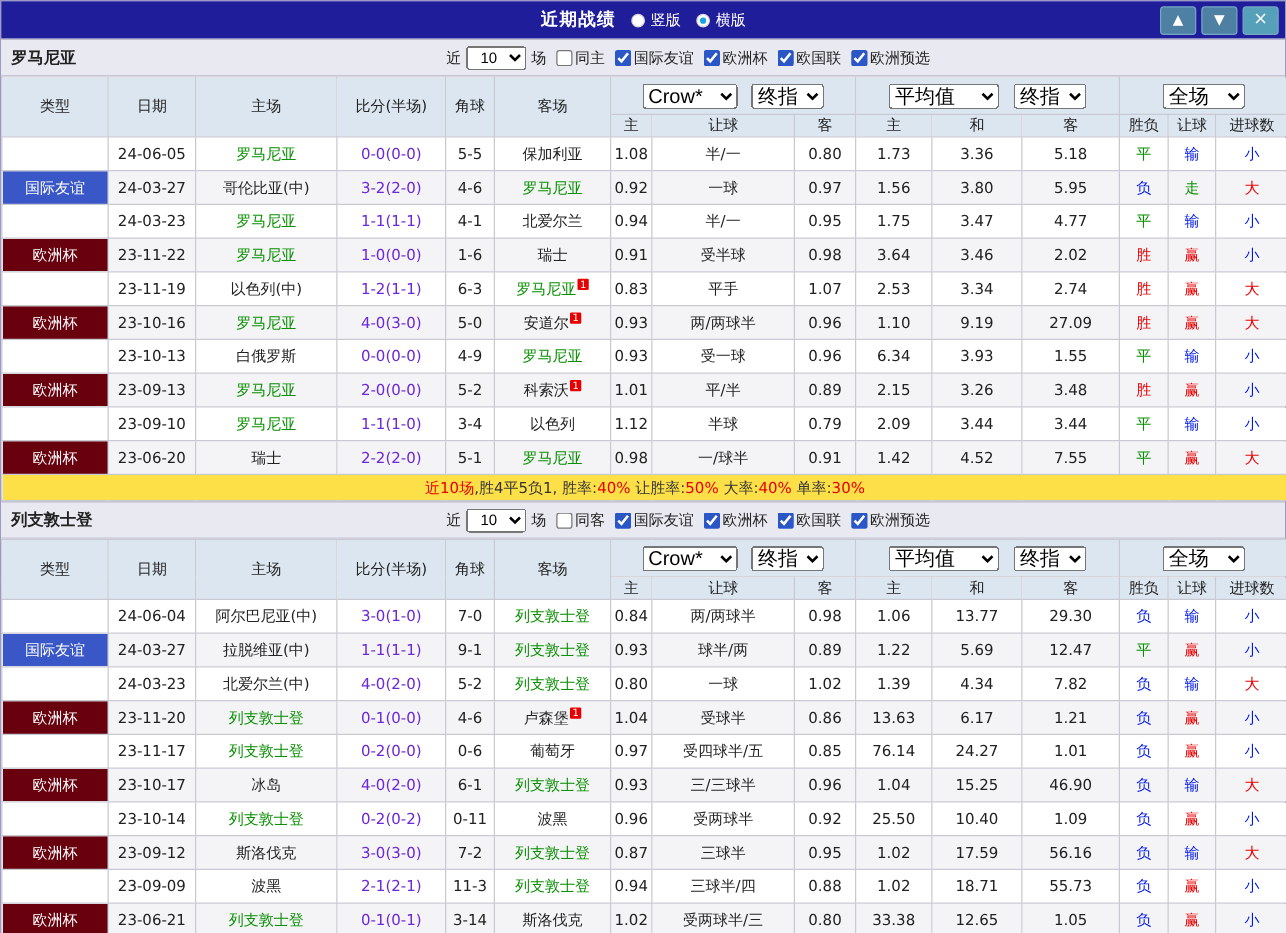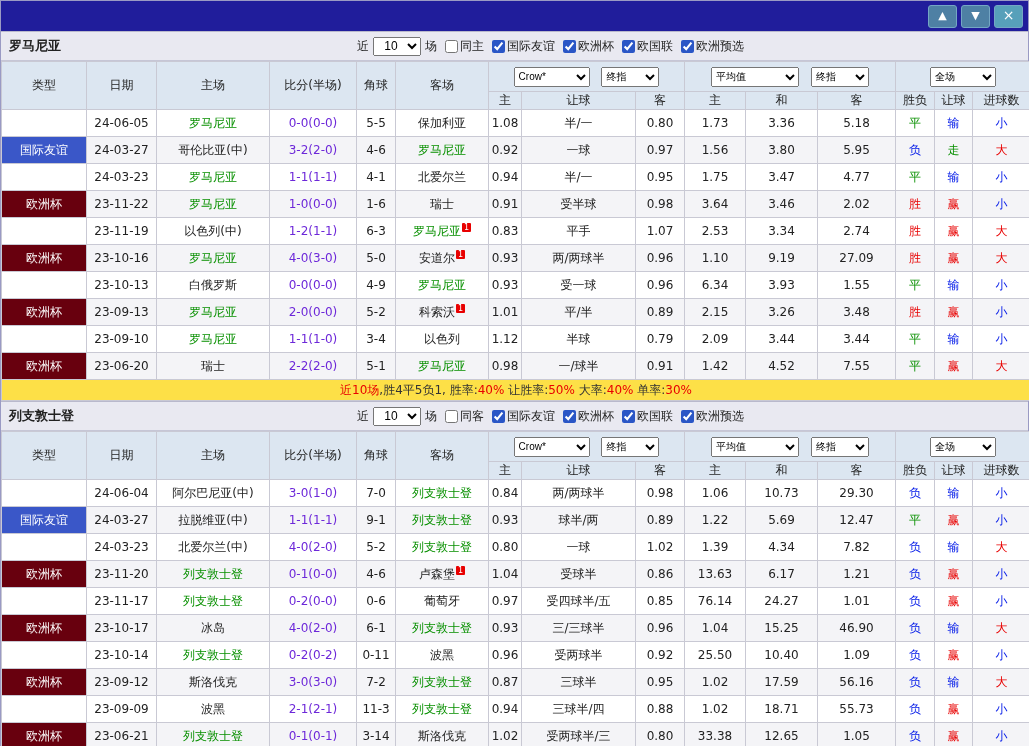--- a/index.html
+++ b/index.html
@@ -35,29 +35,40 @@
   .stats tbody td{height:26px;background:#fff;}
   .stats tr.alt td{background:#f4f4f7;}
   td.t-friendly,.stats tr.alt td.t-friendly{background:#3a57c8;color:#fff;}
   td.t-euro,.stats tr.alt td.t-euro{background:#68000e;color:#fff;}
   .hl{color:#089000;}
   td.score{color:#6d28d9;}
   .c-red{color:#e80000;} .c-green{color:#089000;} .c-blue{color:#0018e8;}
   sup.card{background:#e80000;color:#fff;font-size:8px;line-height:10px;padding:0 2px;margin-left:1px;vertical-align:super;border-radius:1px;}
   td.summary,.stats tr td.summary{height:20px;background:#fde047;color:#333;}
   td.summary .red{color:#e80000;}
-  .ctrl-cell select{height:20px;font-size:10px;margin:0 4px;}
+  .ctrl-cell select{height:20px;font-size:16px;margin:0 4px;}
   .sel-odds{width:76px;} .sel-final{width:58px;} .sel-avg{width:88px;} .sel-scope{width:66px;}
 </style>
 </head>
 <body>
 
 <div class="panel">
 
   <div class="titlebar">
+    <div class="tb-center">
+      <span class="tb-title">近期战绩</span>
+      <span class="radio-group">
+        <span class="radio-dot"></span>
+        <span>竖版</span>
+      </span>
+      <span class="radio-group">
+        <span class="radio-dot sel"></span>
+        <span>横版</span>
+      </span>
+    </div>
     <div class="tb-buttons">
       <div class="tb-btn">▲</div>
       <div class="tb-btn">▼</div>
       <div class="tb-btn close">×</div>
     </div>
   </div>
 
   <div class="section-header">
     <span class="team-name">罗马尼亚</span>
     <div class="filters">
@@ -398,21 +409,21 @@
           <td class="t-friendly">国际友谊</td>
           <td>24-06-04</td>
           <td>阿尔巴尼亚(中)</td>
           <td class="score">3-0(1-0)</td>
           <td>7-0</td>
           <td class="hl">列支敦士登</td>
           <td>0.84</td>
           <td>两/两球半</td>
           <td>0.98</td>
           <td>1.06</td>
-          <td>10.73</td>
+          <td>13.77</td>
           <td>29.30</td>
           <td class="c-blue">负</td>
           <td class="c-blue">输</td>
           <td class="c-blue">小</td>
         </tr>
         <tr class="alt">
           <td class="t-friendly">国际友谊</td>
           <td>24-03-27</td>
           <td>拉脱维亚(中)</td>
           <td class="score">1-1(1-1)</td>

